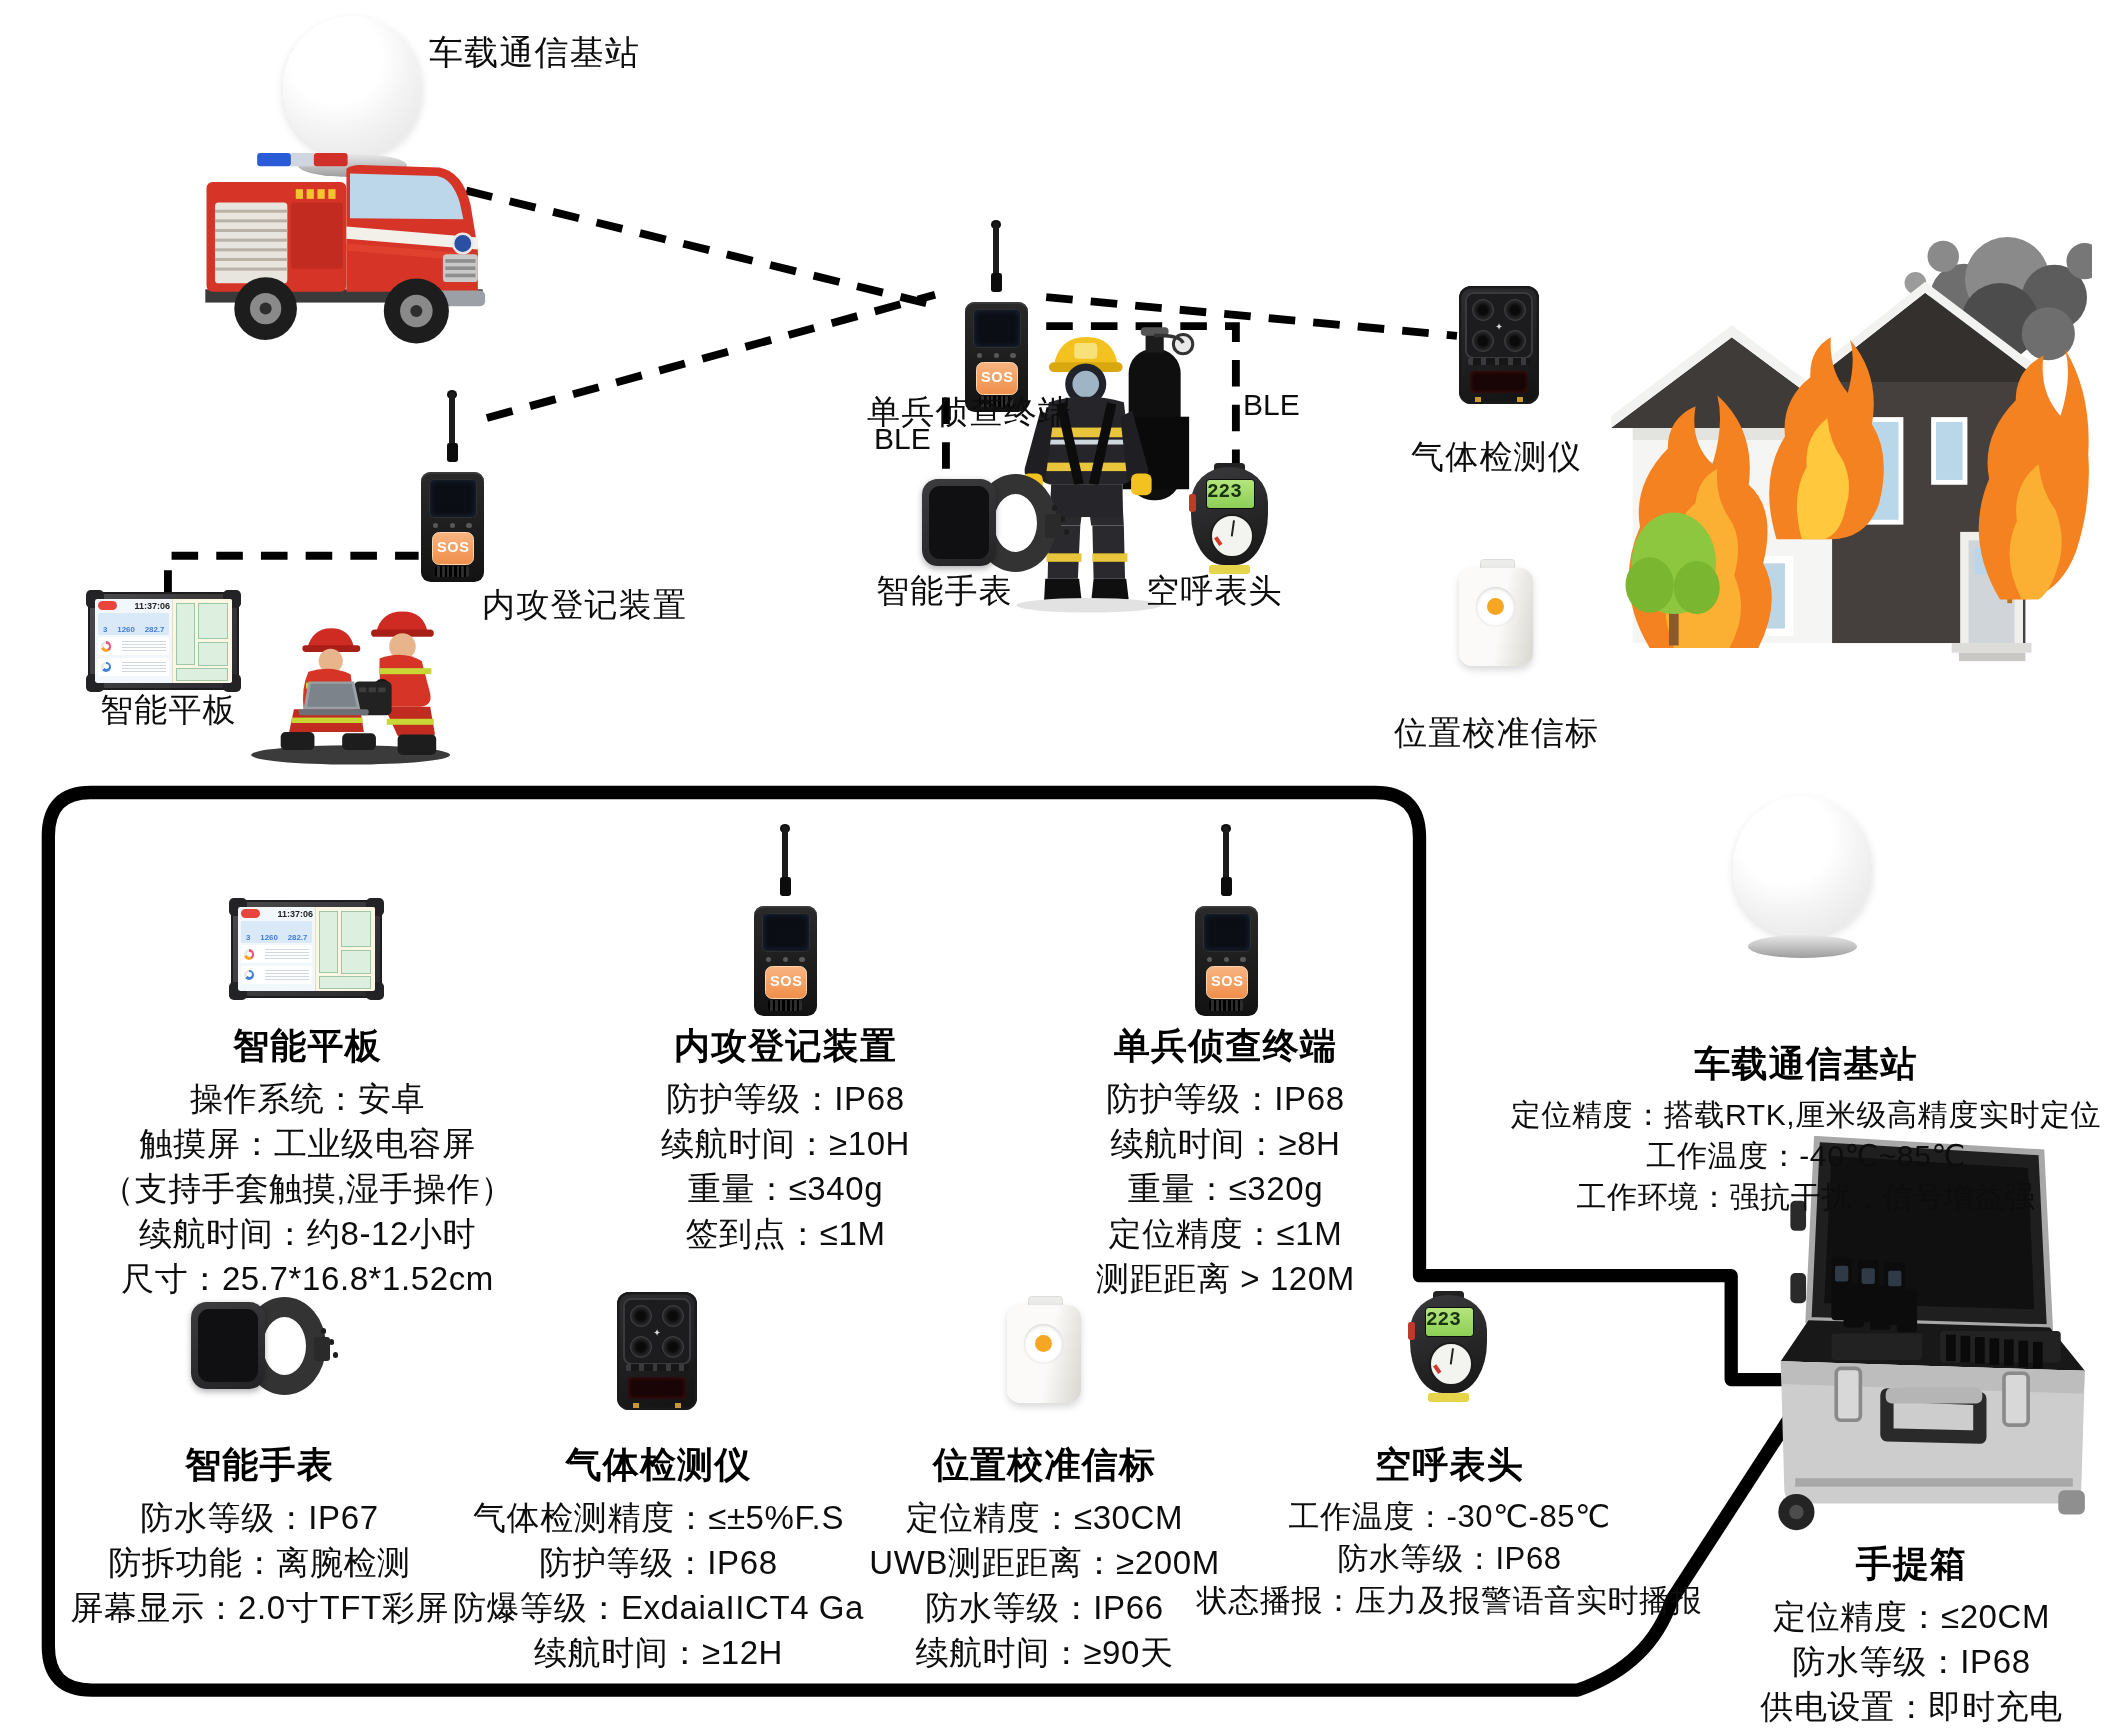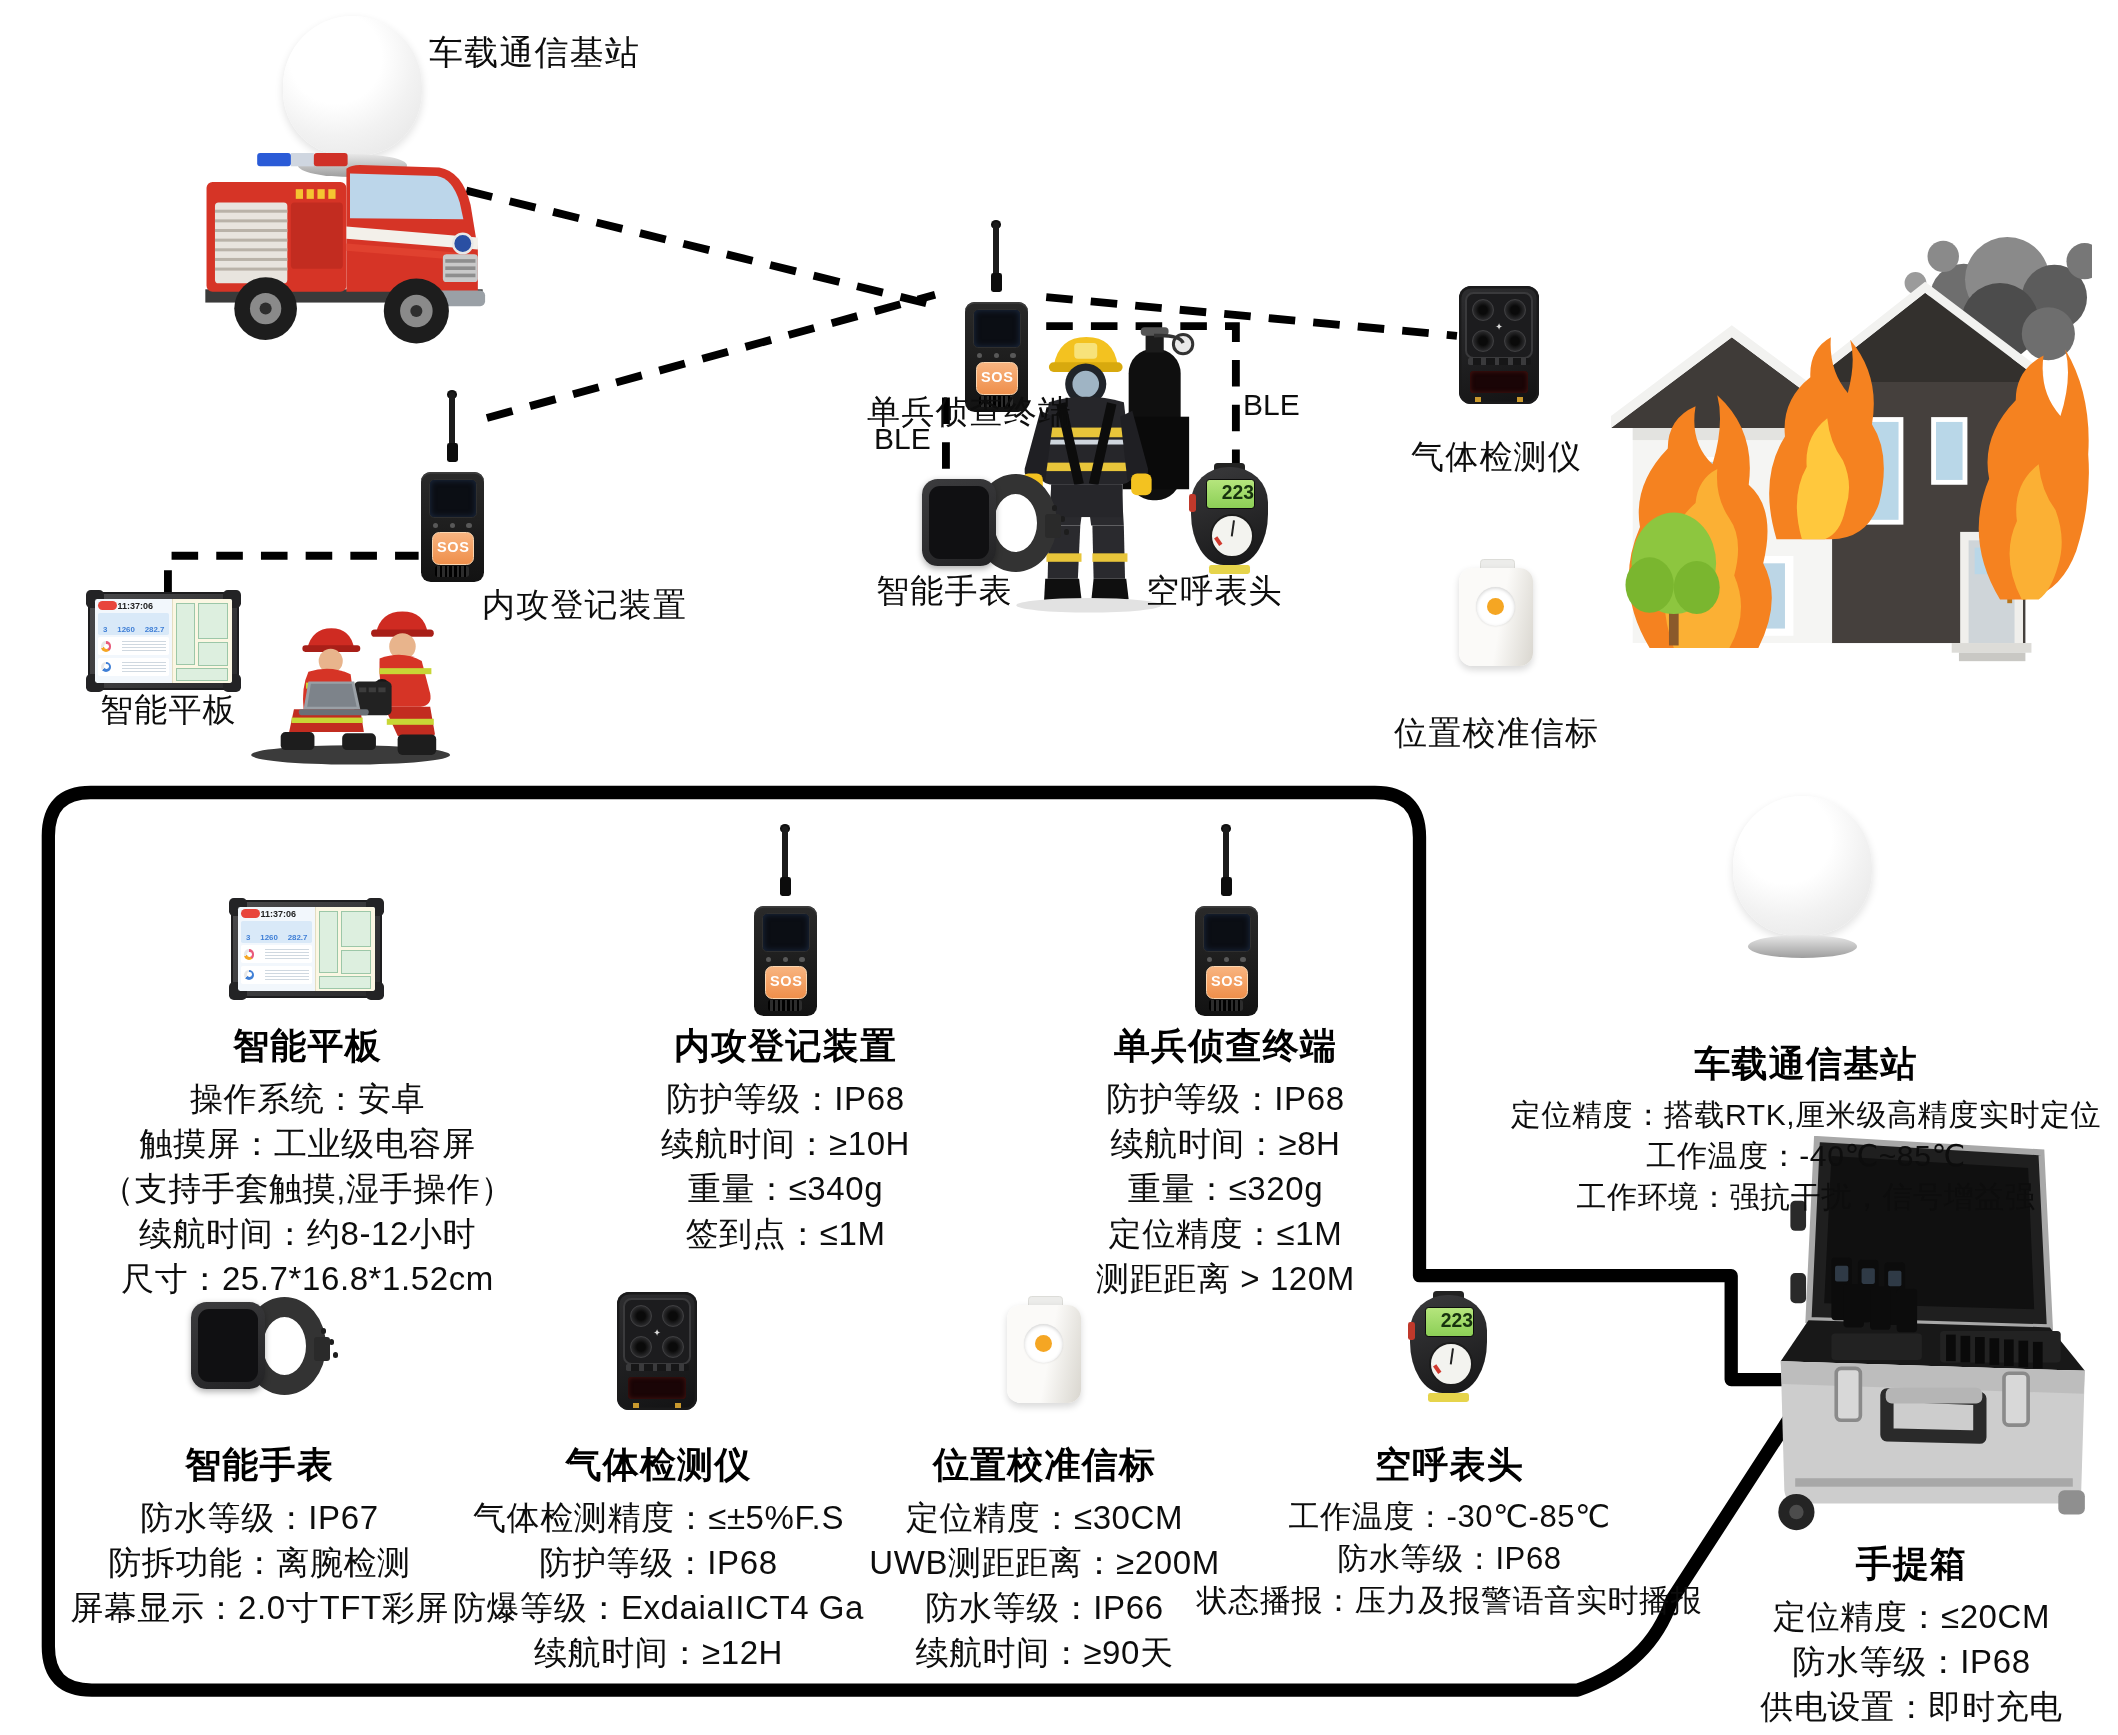--- a/index.html
+++ b/index.html
@@ -28,21 +28,21 @@
   .dev-radio .sos-btn{position:absolute;left:11.5px;top:60px;width:40px;height:31px;background:linear-gradient(180deg,#f8b480,#ef8f4b);border:1.8px solid #fbd6b0;border-radius:7.2px;color:#fff;font-weight:bold;font-size:14.5px;text-align:center;line-height:29px;letter-spacing:0.6px;}
   .dev-radio .radio-grille{position:absolute;left:14.5px;bottom:4.8px;width:34px;height:11px;background:repeating-linear-gradient(90deg,#000 0 2.4px,#2c2c2c 2.4px 4.8px);border-radius:2.4px;}
 
   
   .dev-tablet{position:absolute;width:151px;height:98px;z-index:2;}
   .dev-tablet .frame{position:absolute;inset:0;background:linear-gradient(135deg,#4a4a4c,#2a2a2c);border:2.4px solid #1d1d1f;border-radius:8.5px;}
   .dev-tablet .bump{position:absolute;width:18px;height:18px;background:#232325;border-radius:4.8px;}
   .dev-tablet .b1{left:-2.4px;top:-2.4px;} .dev-tablet .b2{right:-2.4px;top:-2.4px;} .dev-tablet .b3{left:-2.4px;bottom:-2.4px;} .dev-tablet .b4{right:-2.4px;bottom:-2.4px;}
   .dev-tablet .screen{position:absolute;left:7.2px;top:6.6px;right:7.2px;bottom:6.6px;background:#f2f7fc;border-radius:2.4px;overflow:hidden;display:flex;}
   .dev-tablet .sleft{width:56%;padding:2.4px 2.4px 0 3px;box-sizing:border-box;}
-  .dev-tablet .shead{display:flex;align-items:center;gap:0;}
+  .dev-tablet .shead{display:flex;align-items:center;gap:17px;}
   .dev-tablet .redbtn{width:19.3px;height:9px;background:#e8453c;border-radius:4.8px;flex:0 0 auto;}
   .dev-tablet .time{font-size:9px;font-weight:bold;color:#222;}
   .dev-tablet .stats{margin-top:2.4px;background:#d9e9f8;border-radius:1.8px;height:20.5px;display:flex;align-items:flex-end;justify-content:space-around;padding-bottom:1.2px;}
   .dev-tablet .stats b{font-size:7.9px;color:#3f7fd6;font-weight:bold;}
   .dev-tablet .panel{margin-top:2.4px;background:#fff;border-radius:1.8px;height:18px;display:flex;align-items:center;gap:3px;padding-left:3px;}
   .dev-tablet .donut1{width:10.3px;height:10.3px;border-radius:50%;background:conic-gradient(#e85a7a 0 40%,#f5a623 40% 70%,#e8e8e8 70%);}
   .dev-tablet .donut2{width:10.3px;height:10.3px;border-radius:50%;background:conic-gradient(#3f7fd6 0 65%,#e8e8e8 65%);}
   .dev-tablet .hole{width:4.8px;height:4.8px;border-radius:50%;background:#fff;position:relative;left:-10.3px;}
   .dev-tablet .plines{flex:1;height:10.3px;background:repeating-linear-gradient(180deg,#cfd8e0 0 1.2px,#fff 1.2px 3px);margin-right:3px;}
   .dev-tablet .sright{flex:1;background:#fbf7e3;border-left:1.2px solid #e3ddc2;position:relative;}
@@ -58,21 +58,21 @@
   .dev-watch .strap{position:absolute;left:52px;top:1.2px;width:83px;height:98px;border:20.5px solid #333;border-radius:50%;box-sizing:border-box;}
   .dev-watch .strap i{position:absolute;width:5.4px;height:5.4px;background:#1d1d1d;border-radius:50%;}
   .dev-watch .face{position:absolute;left:0;top:6px;width:74px;height:87px;background:linear-gradient(160deg,#3c3c3e,#232325);border-radius:15.7px;box-shadow:0 2.4px 6px rgba(0,0,0,.3);}
   .dev-watch .glass{position:absolute;left:7.2px;top:7.2px;right:7.2px;bottom:7.2px;background:#101012;border-radius:11px;}
   .dev-watch .clasp{position:absolute;right:0px;top:41px;width:15.7px;height:24px;background:#2a2a2a;border-radius:3px;}
 
   
   .dev-gauge{position:absolute;width:77px;height:112px;z-index:2;}
   .dev-gauge .gbody{position:absolute;left:0;top:3.6px;width:77px;height:98px;background:linear-gradient(160deg,#3a3a3c,#161617);border-radius:48% 48% 42% 42% / 36% 36% 52% 52%;}
   .dev-gauge .gtop{position:absolute;left:23px;top:0px;width:31px;height:8.5px;background:#222;border-radius:3.6px 3.6px 0 0;}
-  .dev-gauge .lcd{position:absolute;left:15px;top:15.7px;width:47px;height:28px;background:linear-gradient(180deg,#b5e57d,#8ccf56);border-radius:3.6px;border:1.8px solid #0c0c0c;color:#17320e;font-weight:bold;font-size:19.3px;line-height:25px;text-align:right;font-family:Liberation Sans, sans-serif;}
+  .dev-gauge .lcd{position:absolute;left:15px;top:15.7px;width:47px;height:28px;background:linear-gradient(180deg,#b5e57d,#8ccf56);border-radius:3.6px;border:1.8px solid #0c0c0c;color:#17320e;font-weight:bold;font-size:19.3px;line-height:25px;text-align:left;font-family:Liberation Mono, monospace;}
   .dev-gauge .dial{position:absolute;left:19px;top:51px;width:40px;height:40px;background:#f3f3ef;border:2.4px solid #1c1c1c;border-radius:50%;}
   .dev-gauge .needle{position:absolute;left:50%;top:50%;width:2.4px;height:15.7px;background:#222;transform:translate(-50%,-100%) rotate(8deg);transform-origin:bottom center;}
   .dev-gauge .redmark{position:absolute;left:2.4px;top:23px;width:8.5px;height:3.6px;background:#d0392e;transform:rotate(55deg);}
   .dev-gauge .band{position:absolute;left:18px;bottom:1.2px;width:41px;height:8.5px;background:#e6d44b;border-radius:2.4px;}
   .dev-gauge .sidebtn{position:absolute;left:-2.4px;top:31px;width:7.2px;height:18px;background:#c0392b;border-radius:2.4px;}
 
   
   .dev-detector{position:absolute;width:80px;height:118px;z-index:2;}
   .dev-detector .dbody{position:absolute;inset:0;background:linear-gradient(160deg,#2e2e30,#121213);border-radius:12px;box-shadow:inset 0 0 0 2.4px #1a1a1b;}
   .dev-detector .dpanel{position:absolute;left:6px;top:6px;right:6px;height:63px;border:2.4px solid #3a3a3c;border-radius:8.5px;background:#1c1c1e;}

